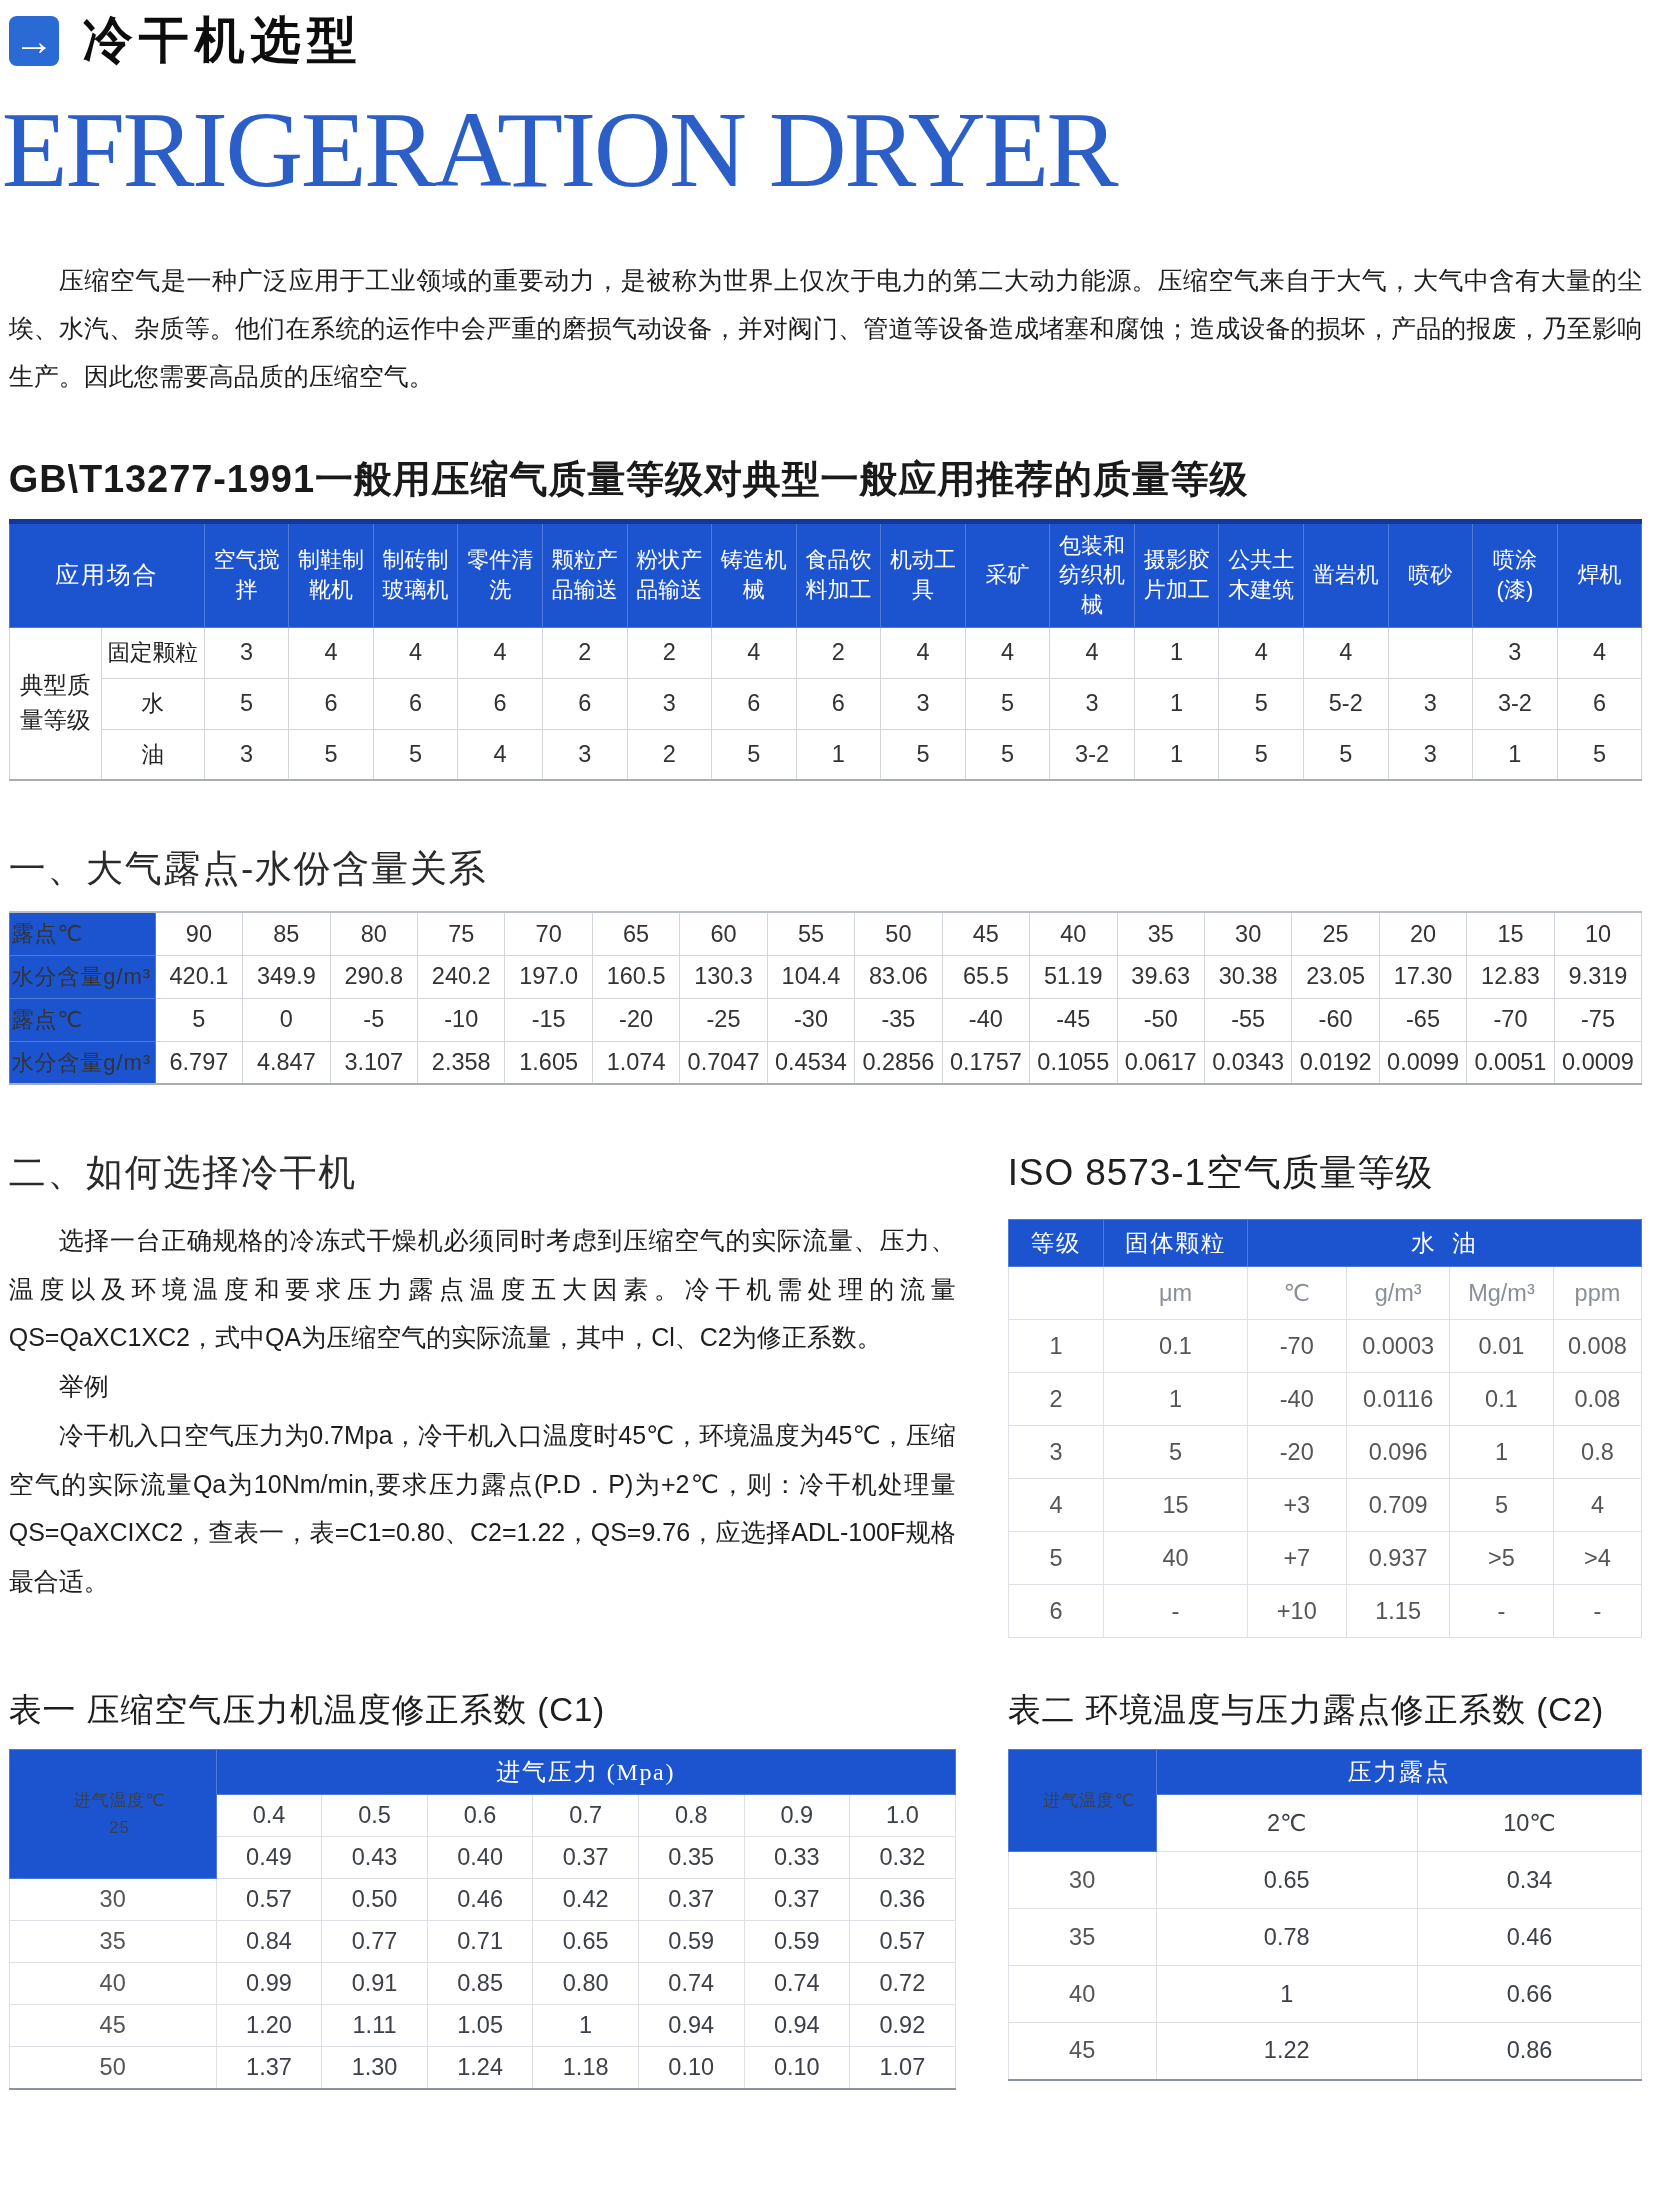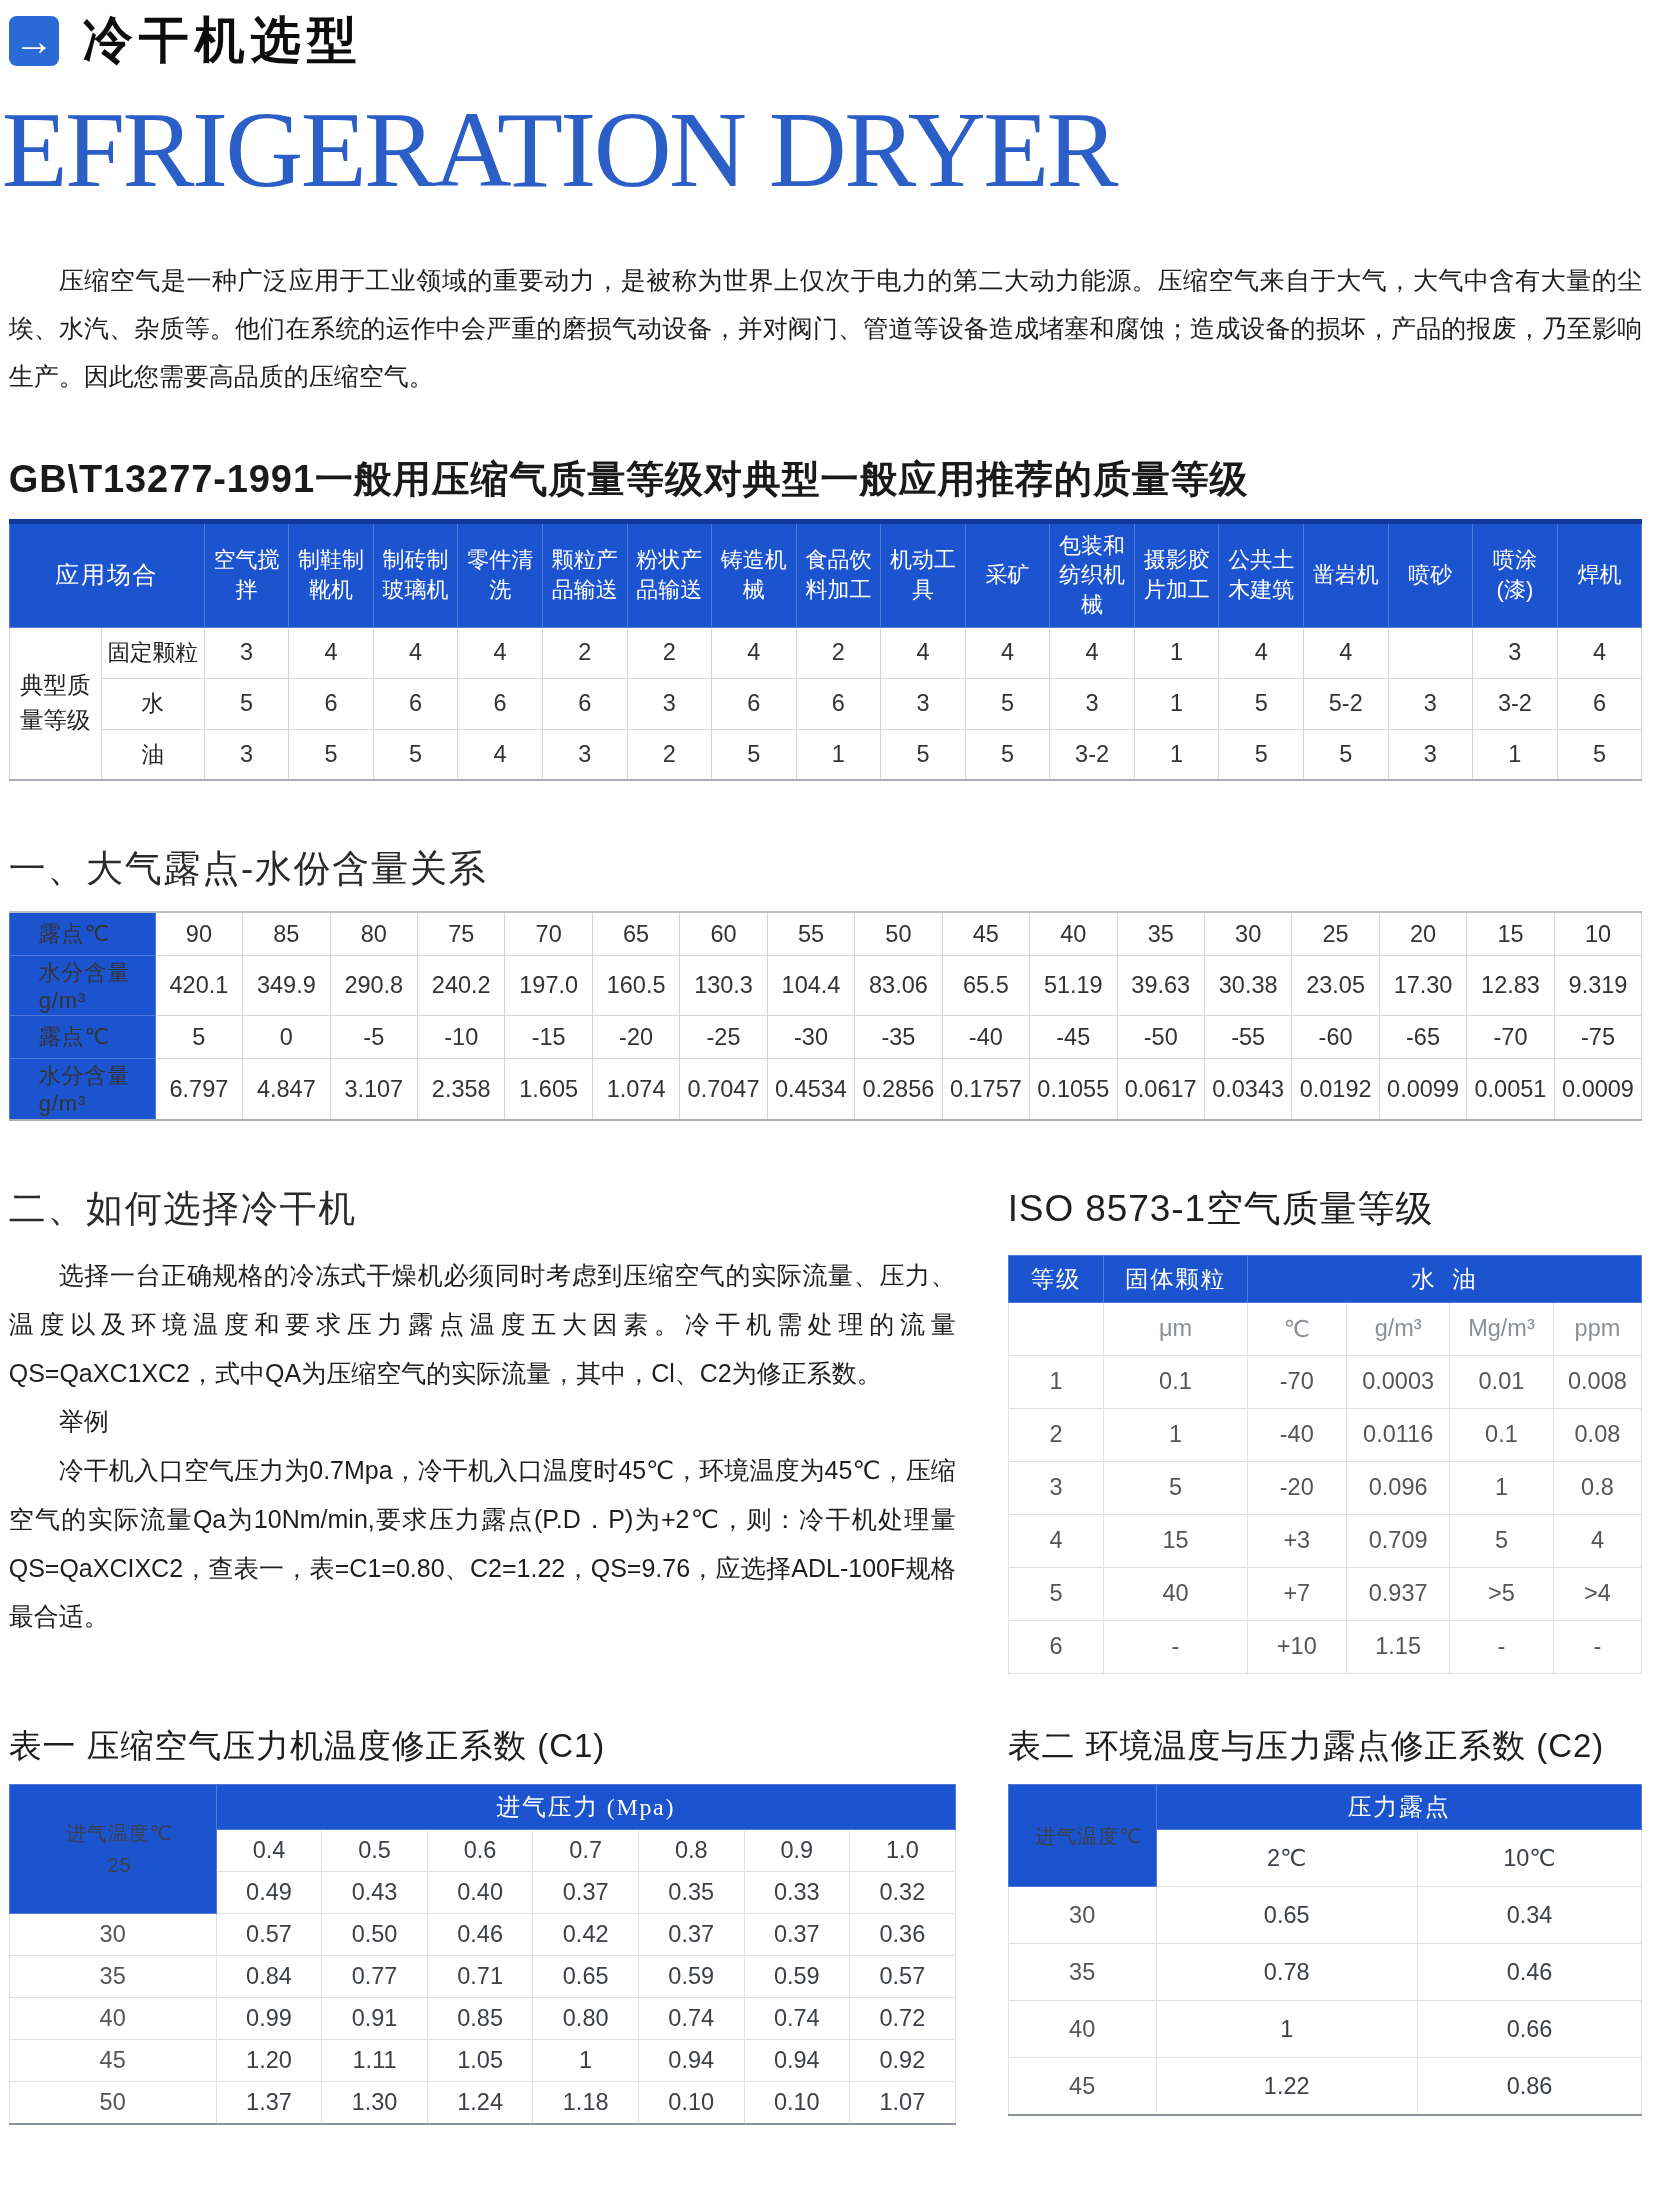--- a/index.html
+++ b/index.html
@@ -33,21 +33,21 @@
   .gb td{font-size:23.5px;height:51px;color:#333;}
   .gb td.grp{font-size:23.5px;color:#222;line-height:1.5;}
   .gb td.rl{font-size:22.6px;color:#222;}
 
   
   .sec-title{font-size:37px;font-weight:400;color:#2a2a2a;margin:63px 0 17.4px;letter-spacing:1.7px;}
 
   
   .dew{border-top:2.6px solid #b9bdc4;border-bottom:2.6px double #a9adb4;}
   .dew td{font-size:23.5px;height:43px;color:#333;}
-  .dew td.rl{font-size:22px;text-align:left;padding-left:29px;letter-spacing:0.9px;margin-left:36px;}
+  .dew td.rl{font-size:22px;text-align:left;padding-left:2px;letter-spacing:0.9px;margin-left:36px;}
 
   
   .cols{display:flex;gap:52px;align-items:flex-start;}
   .col-left{width:947px;flex:none;}
   .col-right{flex:1;min-width:0;}
   .body-text{font-size:25px;line-height:1.95;text-align:justify;color:#1e1e1e;margin:0;}
   .body-text p{margin:0;text-indent:2em;}
 
   
   .iso-title{font-size:37px;font-weight:400;color:#1f1f1f;margin:63px 0 21px;letter-spacing:0.9px;}
@@ -56,21 +56,21 @@
   .iso td{font-size:23.5px;height:53px;color:#555;border-color:#dde0e5;}
   .iso td.sub{color:#8a8f98;}
 
   
   .tab-title{font-size:33px;font-weight:500;color:#1d1d1d;margin:50px 0 15.6px;letter-spacing:0.9px;}
   .c1,.c2{border-top:1.7px solid #9aa0a8;border-bottom:2.6px double #8d939c;}
   .c1 th,.c2 th{font-size:24px;height:45px;letter-spacing:1.7px;font-family:Liberation Serif, serif;}
   .c1 td,.c2 td{font-size:23.5px;color:#3c4048;border-color:#dde0e5;}
   .c1 td{height:42px;}
   .c2 td{height:57px;}
-  .c1 td.corner,.c2 td.corner{font-size:20px;line-height:1.6;letter-spacing:0.9px;border-color:#4f79da;padding-left:16px;}
+  .c1 td.corner,.c2 td.corner{font-size:17px;line-height:1.6;letter-spacing:0.9px;border-color:#4f79da;padding-left:16px;}
   .c1 td.tick,.c2 td.tick{color:#3c4048;border-radius:12px;}
   .c1 td.tl,.c2 td.tl{color:#555;}
 </style>
 </head>
 <body>
 
 <div class="page">
 
   <div class="brand">
     <span class="brand-icon">→</span>

